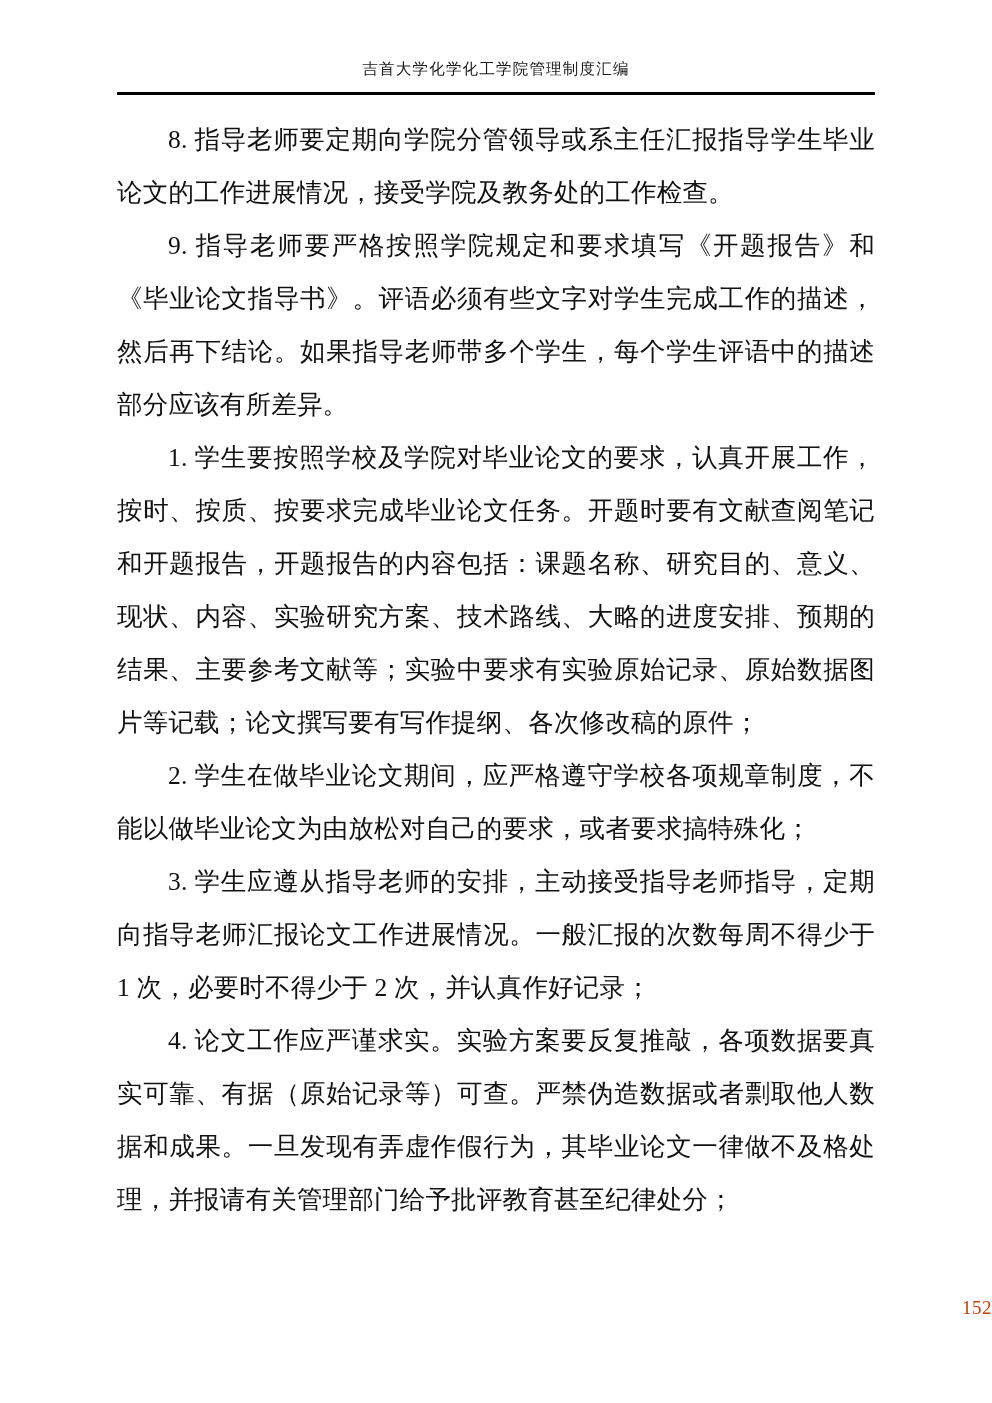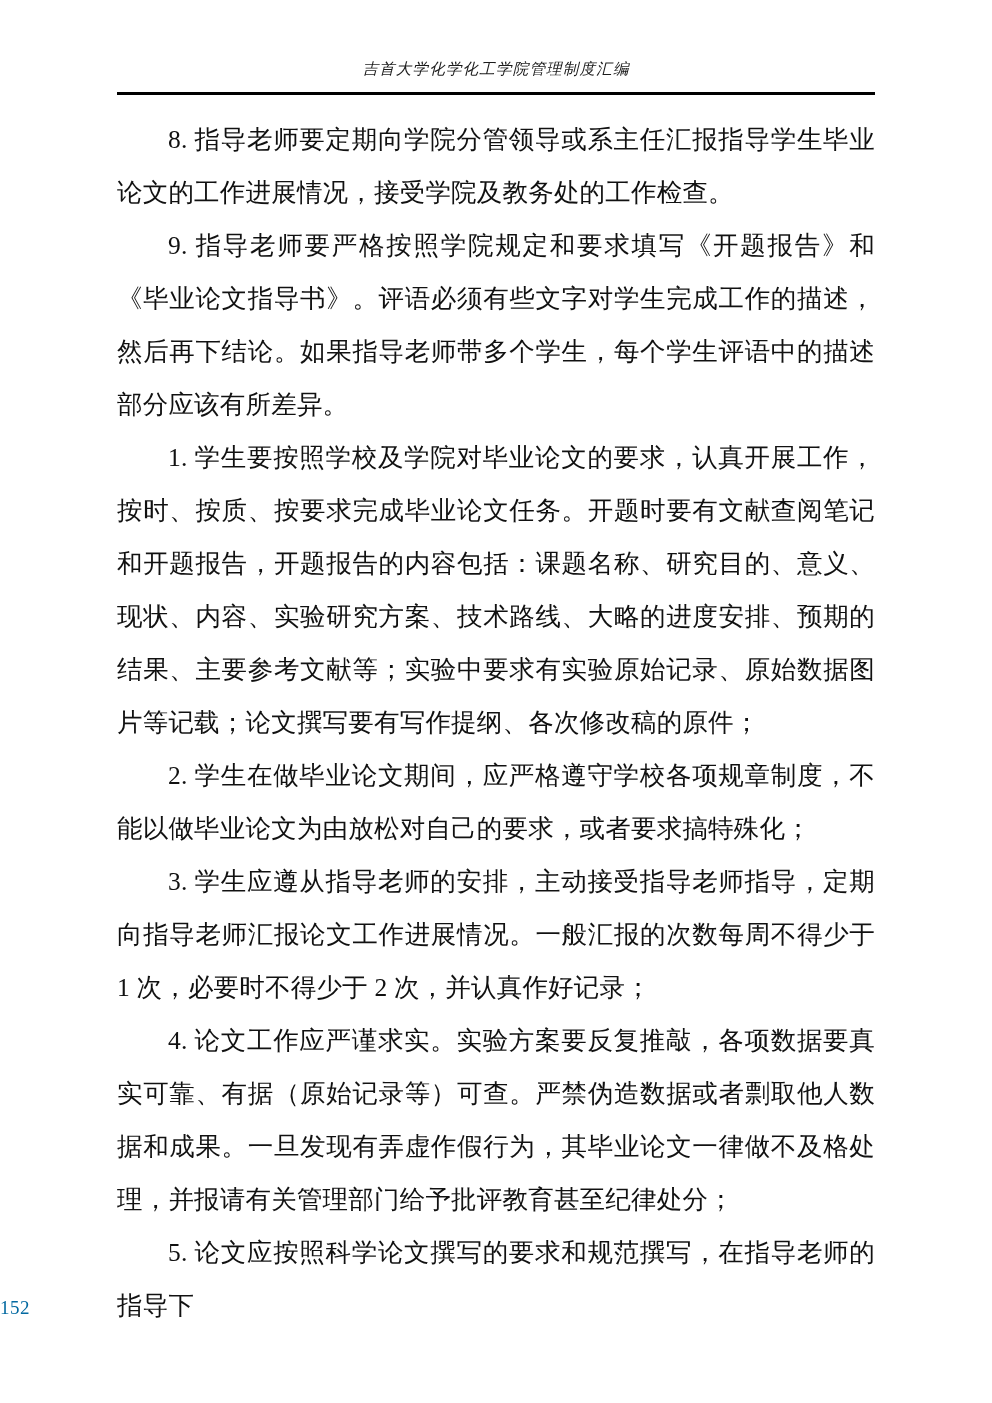--- a/index.html
+++ b/index.html
@@ -28,21 +28,20 @@
   .page-header {
     position: absolute;
     left: 117px;
     top: 60px;
     width: 758px;
     text-align: center;
   }
   .page-header .header-text {
     display: inline-block;
     font-family: "Liberation Serif", "DejaVu Serif", serif;
-    font-style: italic;
     font-size: 15.5px;
     letter-spacing: 1.2px;
     color: #1a1a1a;
     line-height: 1.1;
     white-space: nowrap;
   }
   .header-rule {
     position: absolute;
     left: 117px;
     top: 92px;
@@ -76,23 +75,23 @@
   .para.heading {
     text-indent: 0;
   }
 
   
   .page-number {
     position: absolute;
     left: 0;
     top: 1297px;
     width: 992px;
-    text-align: left;
+    text-align: right;
     font-size: 19px;
-    color: #0369a1;
+    color: #c2410c;
     letter-spacing: 0.5px;
   }
 </style>
 </head>
 <body>
 
 <div class="page">
 
   <div class="page-header">
     <span class="header-text">吉首大学化学化工学院管理制度汇编</span>
@@ -107,19 +106,18 @@
 
 
     <p class="para indent">1. 学生要按照学校及学院对毕业论文的要求，认真开展工作，按时、按质、按要求完成毕业论文任务。开题时要有文献查阅笔记和开题报告，开题报告的内容包括：课题名称、研究目的、意义、现状、内容、实验研究方案、技术路线、大略的进度安排、预期的结果、主要参考文献等；实验中要求有实验原始记录、原始数据图片等记载；论文撰写要有写作提纲、各次修改稿的原件；</p>
 
     <p class="para indent">2. 学生在做毕业论文期间，应严格遵守学校各项规章制度，不能以做毕业论文为由放松对自己的要求，或者要求搞特殊化；</p>
 
     <p class="para indent">3. 学生应遵从指导老师的安排，主动接受指导老师指导，定期向指导老师汇报论文工作进展情况。一般汇报的次数每周不得少于 1 次，必要时不得少于 2 次，并认真作好记录；</p>
 
     <p class="para indent">4. 论文工作应严谨求实。实验方案要反复推敲，各项数据要真实可靠、有据（原始记录等）可查。严禁伪造数据或者剽取他人数据和成果。一旦发现有弄虚作假行为，其毕业论文一律做不及格处理，并报请有关管理部门给予批评教育甚至纪律处分；</p>
 
-    <p class="para indent">5. 论文应按照科学论文撰写的要求和规范撰写，在指导老师的指导下</p>
 
   </div>
 
   <div class="page-number">152</div>
 
 </div>
 
 </body></html>

